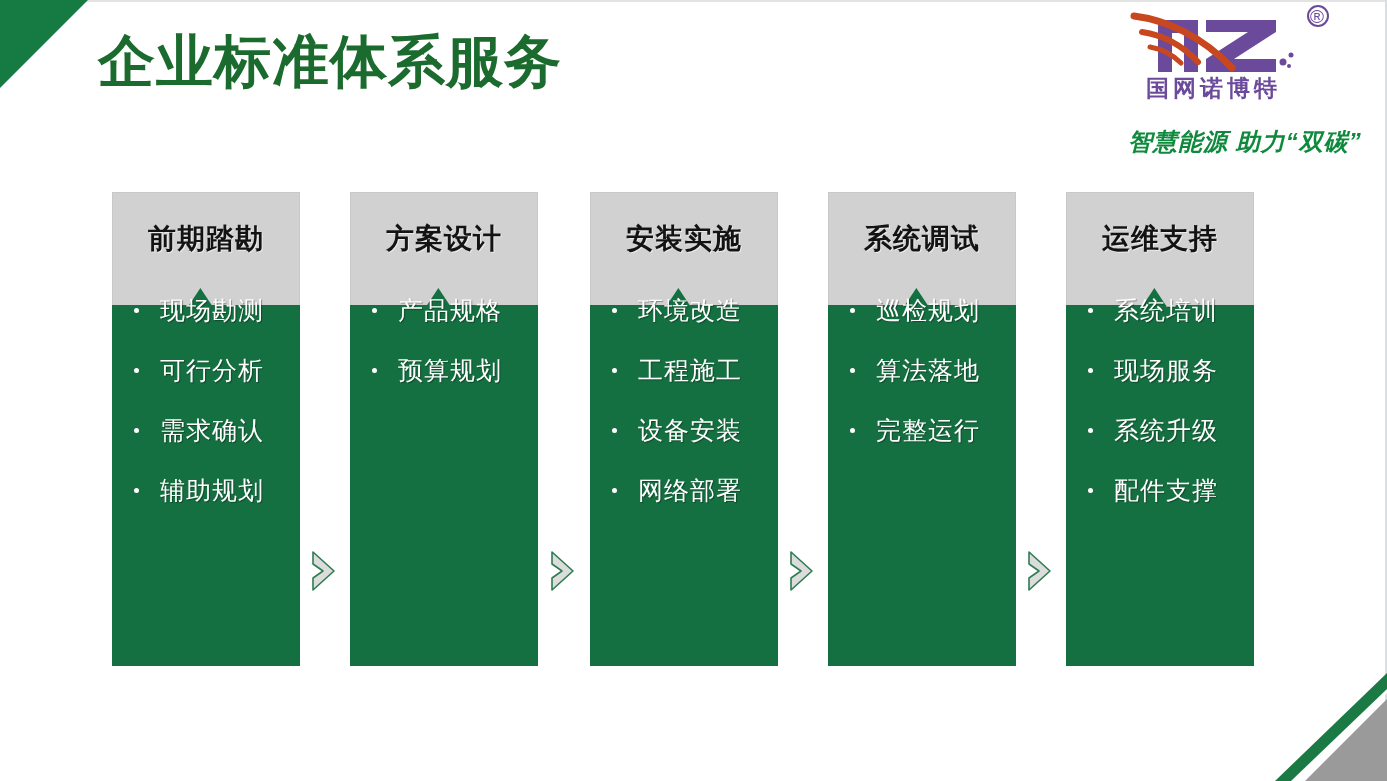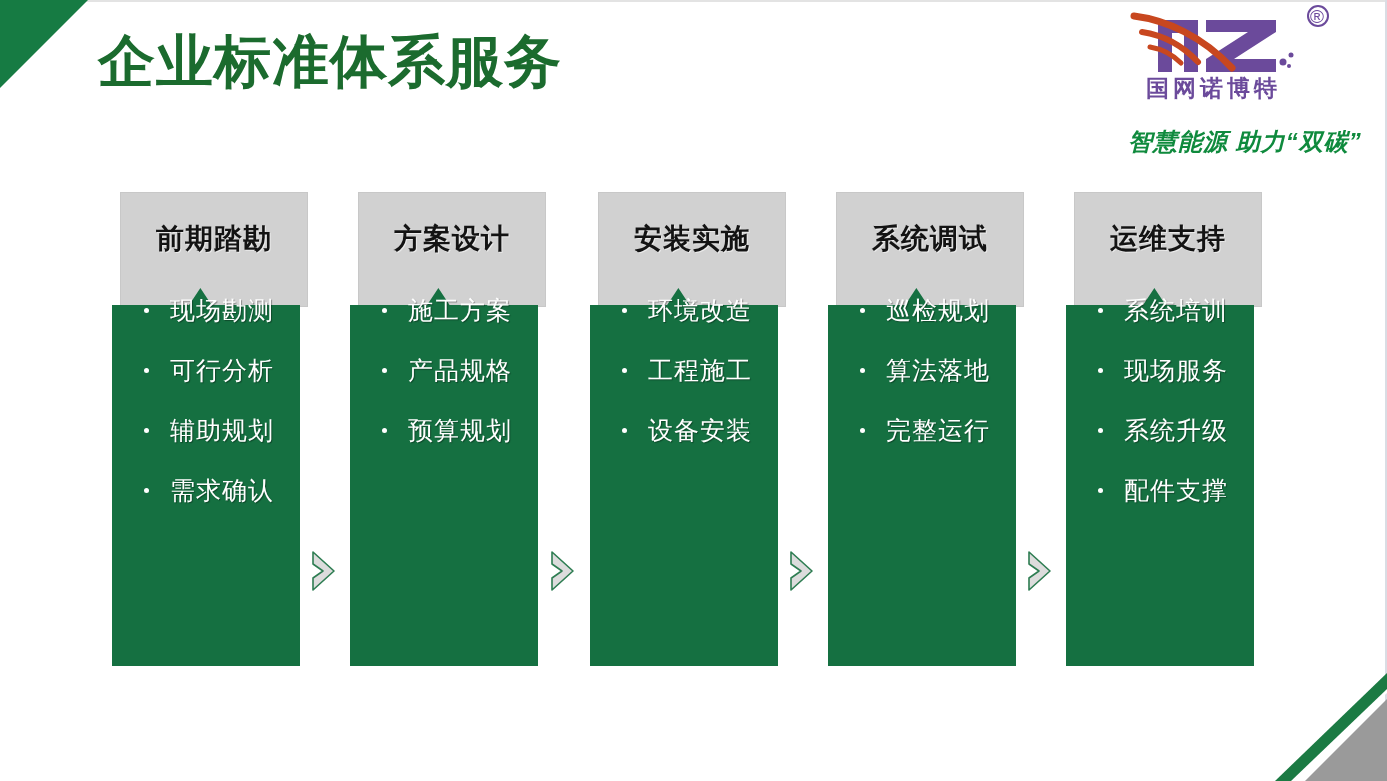--- a/index.html
+++ b/index.html
@@ -106,21 +106,21 @@
     height: 480px;
   }
   .stage {
     position: absolute;
     top: 0;
     width: 188px;
     height: 474px;
   }
   .stage-head {
     position: absolute;
-    left: 8px; top: 0;
+    left: 0; top: 0;
     width: 188px;
     height: 115px;
     background: #D1D1D1;
     box-shadow: 0 0 0 1px #C8C8C8 inset;
   }
   .stage-head-label {
     position: absolute;
     left: 0;
     top: 28px;
     width: 188px;
@@ -136,21 +136,21 @@
     position: absolute;
     left: 0;
     top: 96px;
     width: 188px;
     height: 378px;
     background: #157041;
     clip-path: polygon(0 17px, 0 100%, 100% 100%, 100% 17px, 53% 17px, 47% 0, 41% 17px);
   }
   .stage-list {
     position: absolute;
-    left: 10px;
+    left: 0;
     top: 88px;
     width: 188px;
     padding: 0;
     margin: 0;
     list-style: none;
   }
   .stage-item {
     position: relative;
     height: 60px;
     line-height: 60px;
@@ -215,58 +215,58 @@
   <div class="process-row">
 
     <div class="stage" style="left:112px;">
       <div class="stage-head">
         <div class="stage-head-label">前期踏勘</div>
       </div>
       <div class="stage-body"></div>
       <ul class="stage-list">
         <li class="stage-item">现场勘测</li>
         <li class="stage-item">可行分析</li>
+        <li class="stage-item">需求确认</li>
         <li class="stage-item">辅助规划</li>
-        <li class="stage-item">需求确认</li>
       </ul>
     </div>
 
     <div class="connector" style="left:310px;">
       <svg width="27" height="42" viewBox="0 0 27 42">
         <polygon points="3,2 24,21 3,40 3,28 13,21 3,14" fill="#DCDCDC" stroke="#2E7D52" stroke-width="1.6" stroke-linejoin="round"></polygon>
       </svg>
     </div>
 
     <div class="stage" style="left:350px;">
       <div class="stage-head">
         <div class="stage-head-label">方案设计</div>
       </div>
       <div class="stage-body"></div>
       <ul class="stage-list">
-        <li class="stage-item">施工方案</li>
         <li class="stage-item">产品规格</li>
         <li class="stage-item">预算规划</li>
       </ul>
     </div>
 
     <div class="connector" style="left:549px;">
       <svg width="27" height="42" viewBox="0 0 27 42">
         <polygon points="3,2 24,21 3,40 3,28 13,21 3,14" fill="#DCDCDC" stroke="#2E7D52" stroke-width="1.6" stroke-linejoin="round"></polygon>
       </svg>
     </div>
 
     <div class="stage" style="left:590px;">
       <div class="stage-head">
         <div class="stage-head-label">安装实施</div>
       </div>
       <div class="stage-body"></div>
       <ul class="stage-list">
         <li class="stage-item">环境改造</li>
         <li class="stage-item">工程施工</li>
         <li class="stage-item">设备安装</li>
+        <li class="stage-item">网络部署</li>
       </ul>
     </div>
 
     <div class="connector" style="left:788px;">
       <svg width="27" height="42" viewBox="0 0 27 42">
         <polygon points="3,2 24,21 3,40 3,28 13,21 3,14" fill="#DCDCDC" stroke="#2E7D52" stroke-width="1.6" stroke-linejoin="round"></polygon>
       </svg>
     </div>
 
     <div class="stage" style="left:828px;">

